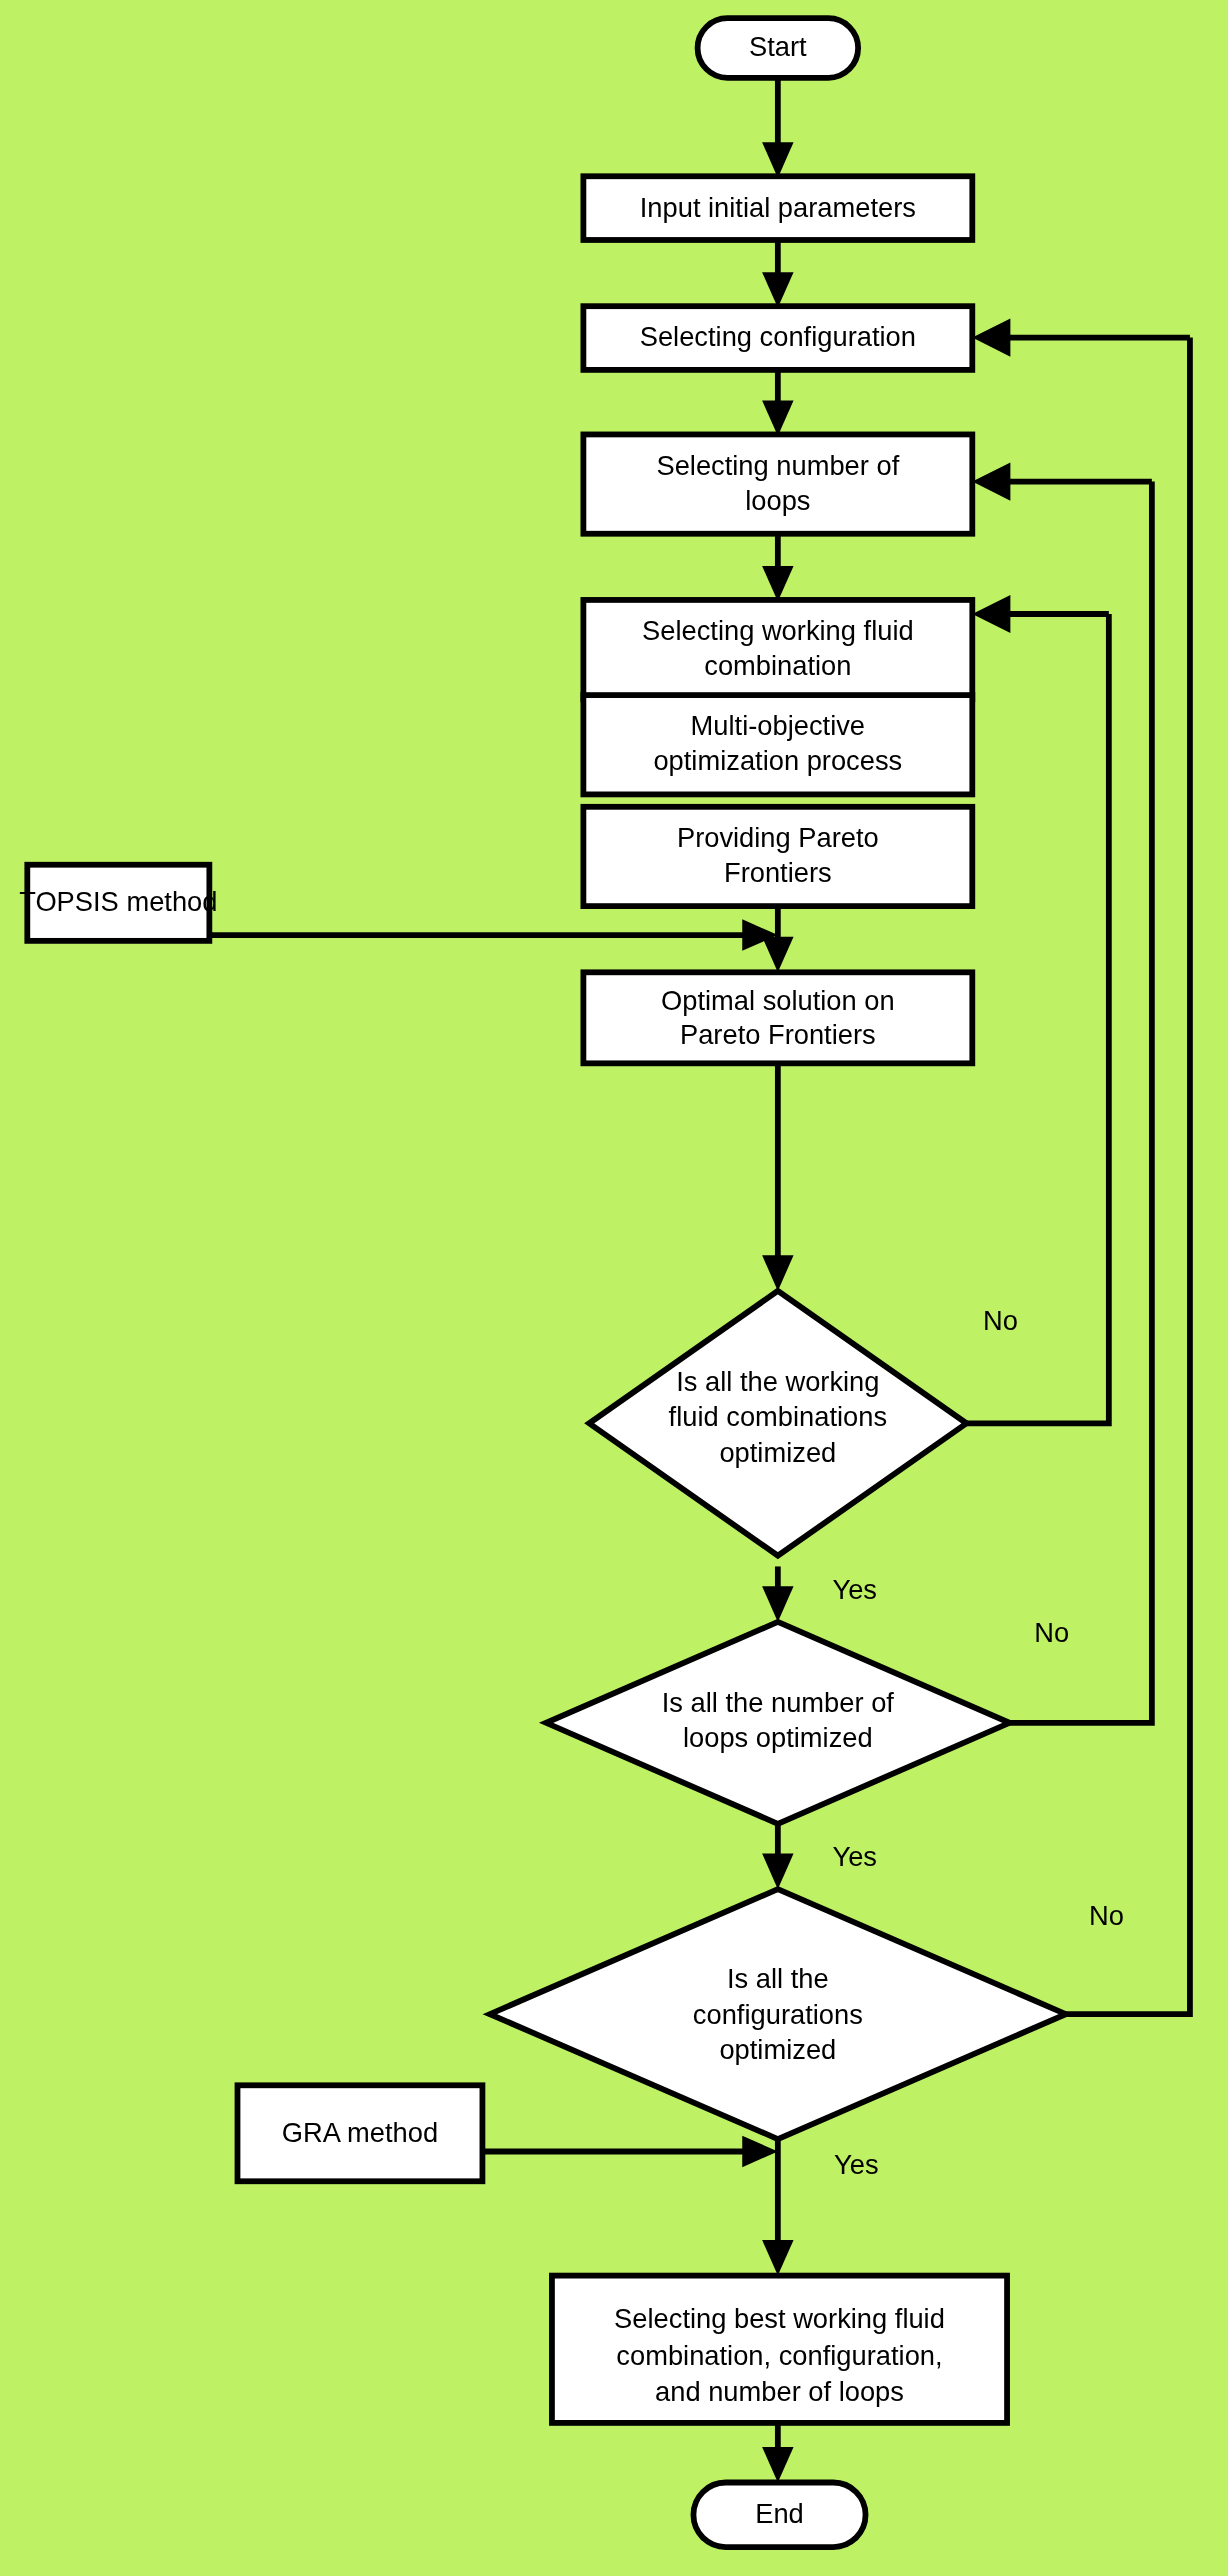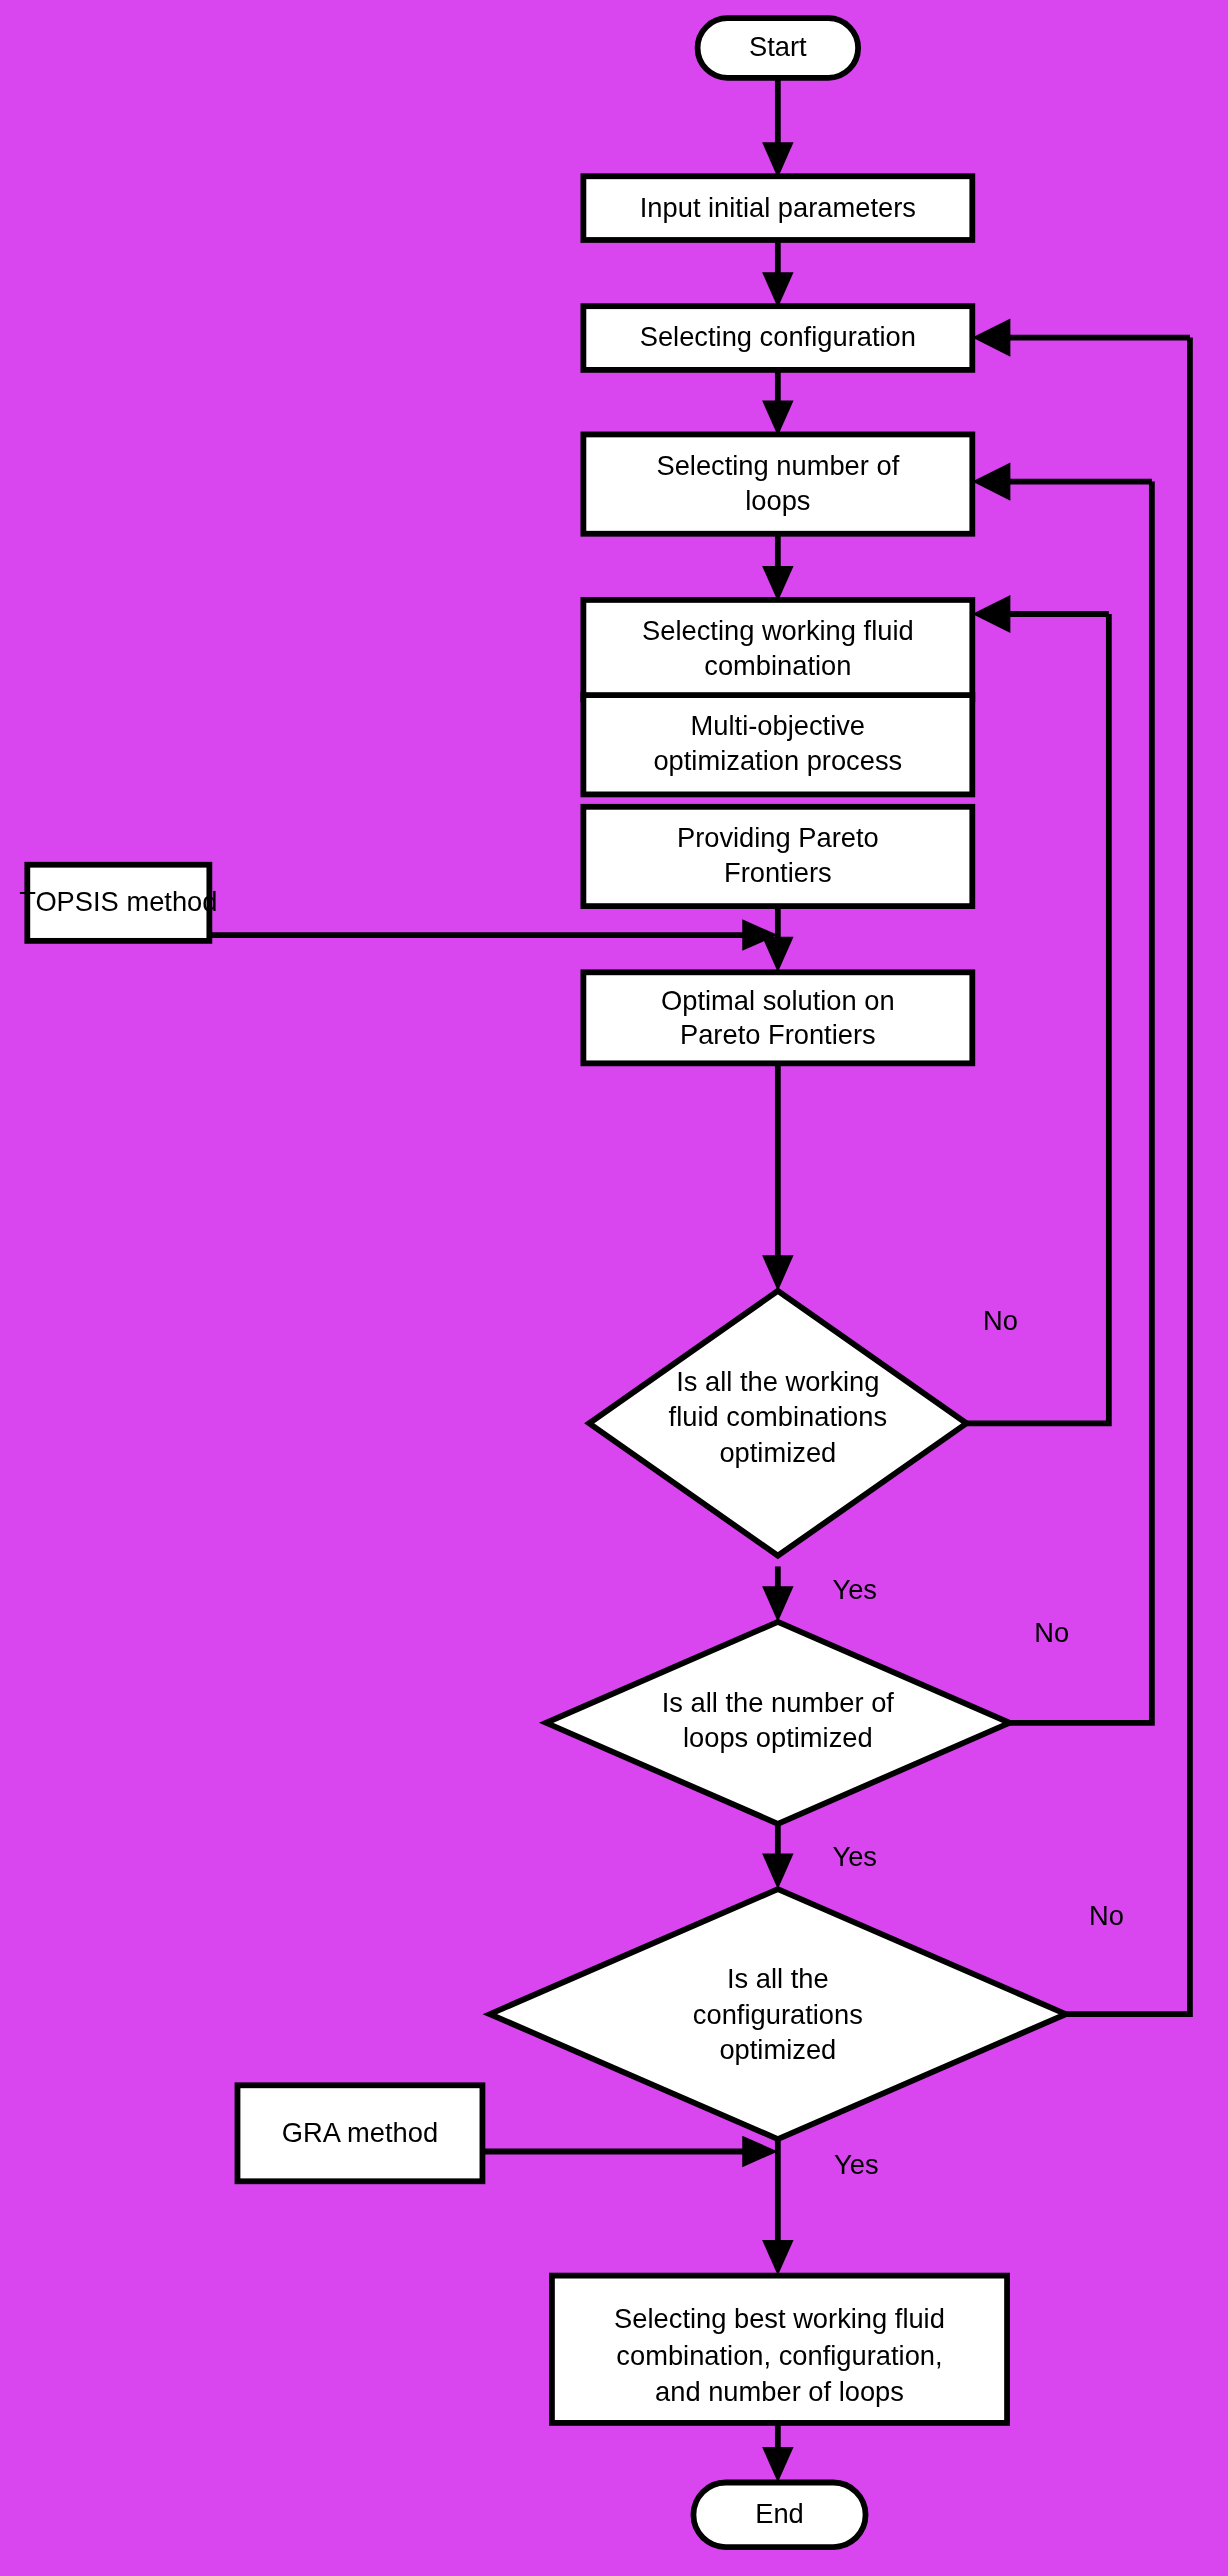--- a/index.html
+++ b/index.html
@@ -11,21 +11,21 @@
   body {
     width: 1228px;
     height: 2576px;
     font-family: "Liberation Sans", sans-serif;
     overflow: hidden;
   }
   #flowchart-root {
     position: relative;
     width: 1228px;
     height: 2576px;
-    background: #d946ef;
+    background: #bef264;
   }
   svg#flow-svg {
     display: block;
     width: 1228px;
     height: 2576px;
   }
   .node-shape {
     fill: #ffffff;
     stroke: #000000;
     stroke-width: 7;

